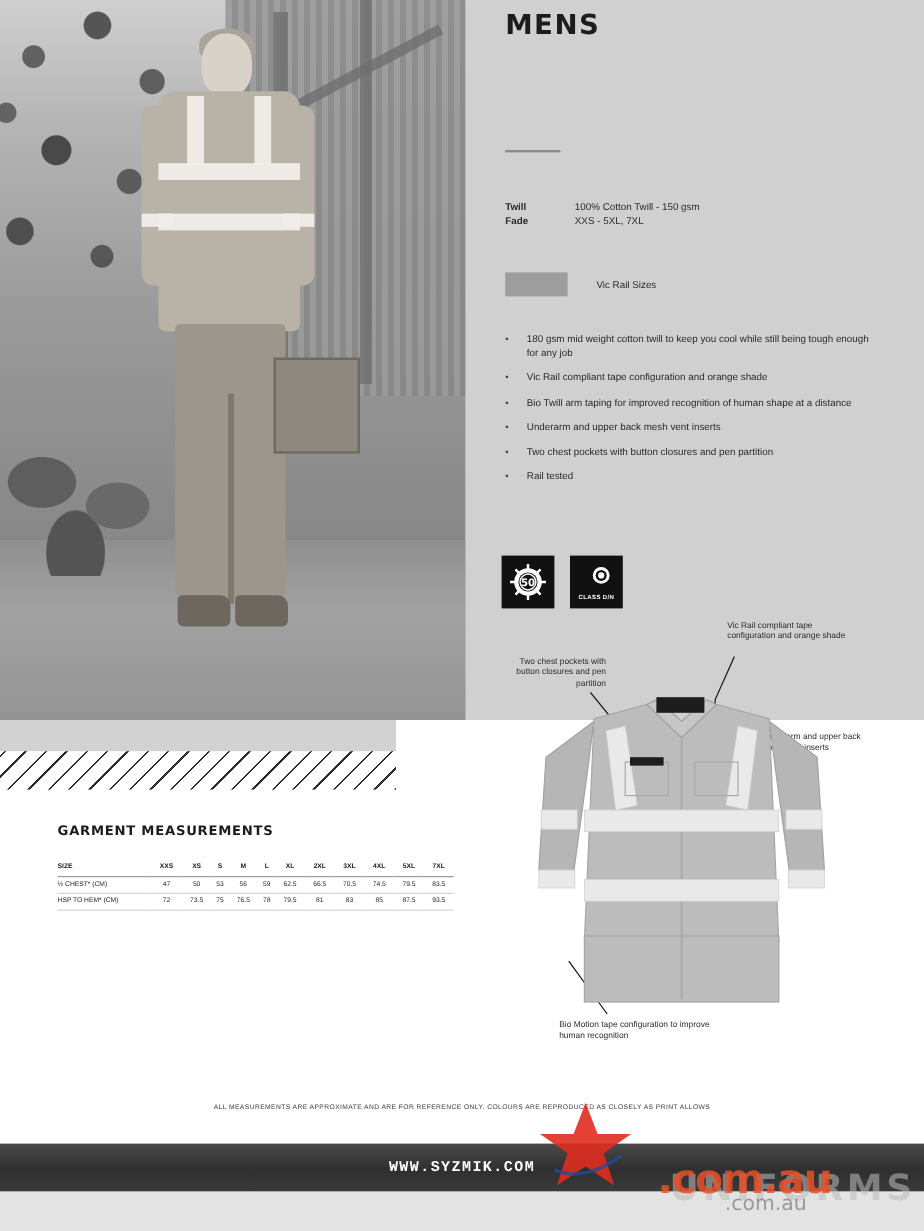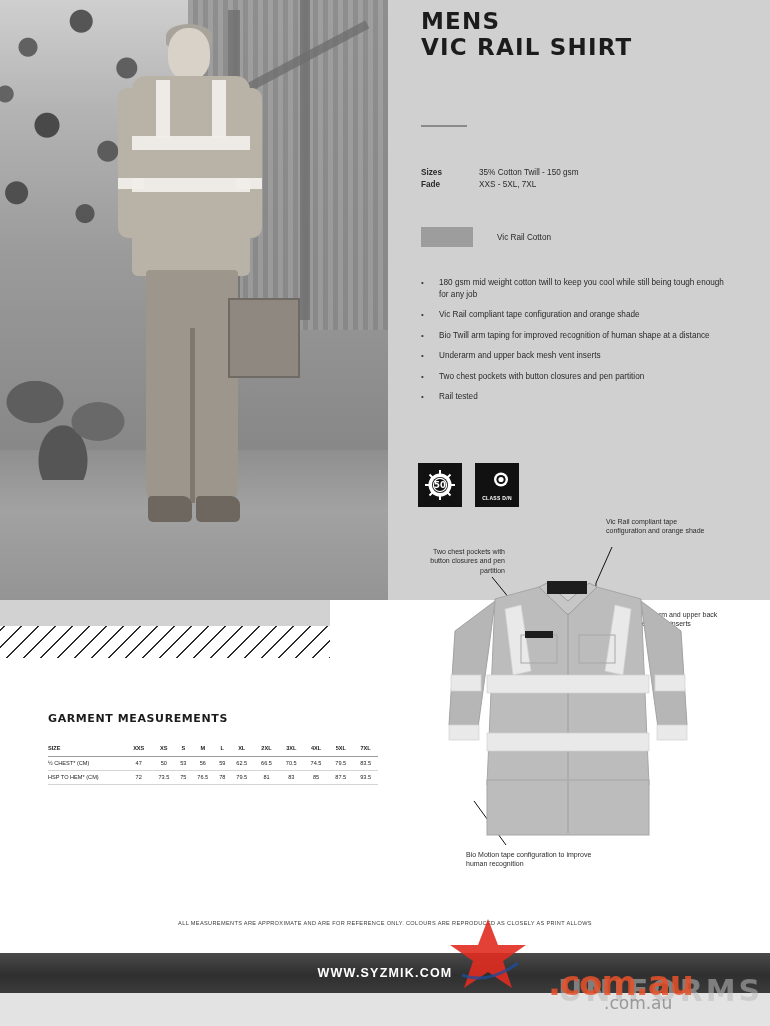--- a/index.html
+++ b/index.html
@@ -134,21 +134,21 @@
   .badge svg { display: block; }
   .badge-cap { font-size: 5px; color: #fff; font-weight: 700; letter-spacing: .3px; margin-top: 1px; }
 
   
   .diagram { position: absolute; left: 388px; top: 515px; width: 382px; height: 390px; }
   .callout { position: absolute; font-size: 7px; line-height: 9.4px; color: #2b2b2b; }
   .leader { position: absolute; stroke: #111; stroke-width: 1; fill: none; }
   .shirt-wrap { position: absolute; left: 55px; top: 60px; width: 250px; height: 270px; }
 
   
-  .meas { position: absolute; left: 48px; top: 712px; width: 330px; }
+  .meas { position: absolute; left: 48px; top: 686px; width: 330px; }
   .meas-title {
     font-family: "DejaVu Sans", sans-serif; font-weight: 700;
     font-size: 11px; letter-spacing: .6px; color: #1c1c1c;
   }
   table.meas-table { border-collapse: collapse; margin-top: 16px; width: 330px; }
   table.meas-table th, table.meas-table td {
     font-size: 5.6px; color: #1c1c1c; padding: 3.5px 0; text-align: center;
     font-weight: 700;
   }
   table.meas-table th.lbl, table.meas-table td.lbl { text-align: left; width: 78px; }
@@ -160,21 +160,21 @@
   .disclaimer {
     position: absolute; left: 0; top: 920px; width: 770px; text-align: center;
     font-size: 5.6px; letter-spacing: .35px; color: #3a3a3a;
   }
   .footer-bar {
     position: absolute; left: 0; top: 953px; width: 770px; height: 40px;
     background: linear-gradient(180deg, #4a4a4a 0%, #2f2f2f 55%, #3b3b3b 100%);
     display: flex; align-items: center; justify-content: center;
   }
   .footer-url {
-    color: #fff; font-family: Liberation Sans, sans-serif; font-weight: 700;
+    color: #fff; font-family: Liberation Mono, monospace; font-weight: 700;
     font-size: 12.5px; letter-spacing: 1.2px;
   }
   .footer-pad { position: absolute; left: 0; top: 993px; width: 770px; height: 33px; background: #e3e3e3; }
 
   
   .watermark { position: absolute; left: 440px; top: 905px; width: 330px; height: 121px; pointer-events: none; }
   .wm-text {
     position: absolute; left: 52px; top: 8px;
     font-family: "DejaVu Sans", sans-serif; font-weight: 700; font-size: 60px;
     color: #5a9aa8; opacity: .72; letter-spacing: -2px;
@@ -230,38 +230,37 @@
     </div>
   </div>
 
   <div class="hatch-grey"></div>
   <div class="hatch"></div>
 
   <div class="right-col">
 
     <div class="title-wrap">
       <div class="title-line">MENS</div>
-      <div class="title-line">VIC RAIL SHIRT</div>
     </div>
     <div class="title-rule"></div>
 
     <div class="spec">
       <div class="spec-row">
-        <div class="spec-key">Sizes</div>
-        <div class="spec-val">35% Cotton Twill - 150 gsm</div>
+        <div class="spec-key">Twill</div>
+        <div class="spec-val">100% Cotton Twill - 150 gsm</div>
       </div>
       <div class="spec-row">
         <div class="spec-key">Fade</div>
         <div class="spec-val">XXS - 5XL, 7XL</div>
       </div>
     </div>
 
     <div class="swatch-row">
       <div class="swatch"></div>
-      <div class="swatch-label">Vic Rail Cotton</div>
+      <div class="swatch-label">Vic Rail Sizes</div>
     </div>
 
     <div class="bullets">
       <div class="bullet">
         <div class="bullet-dot">•</div>
         <div class="bullet-text">180 gsm mid weight cotton twill to keep you cool while still being tough enough for any job</div>
       </div>
       <div class="bullet">
         <div class="bullet-dot">•</div>
         <div class="bullet-text">Vic Rail compliant tape configuration and orange shade</div>

